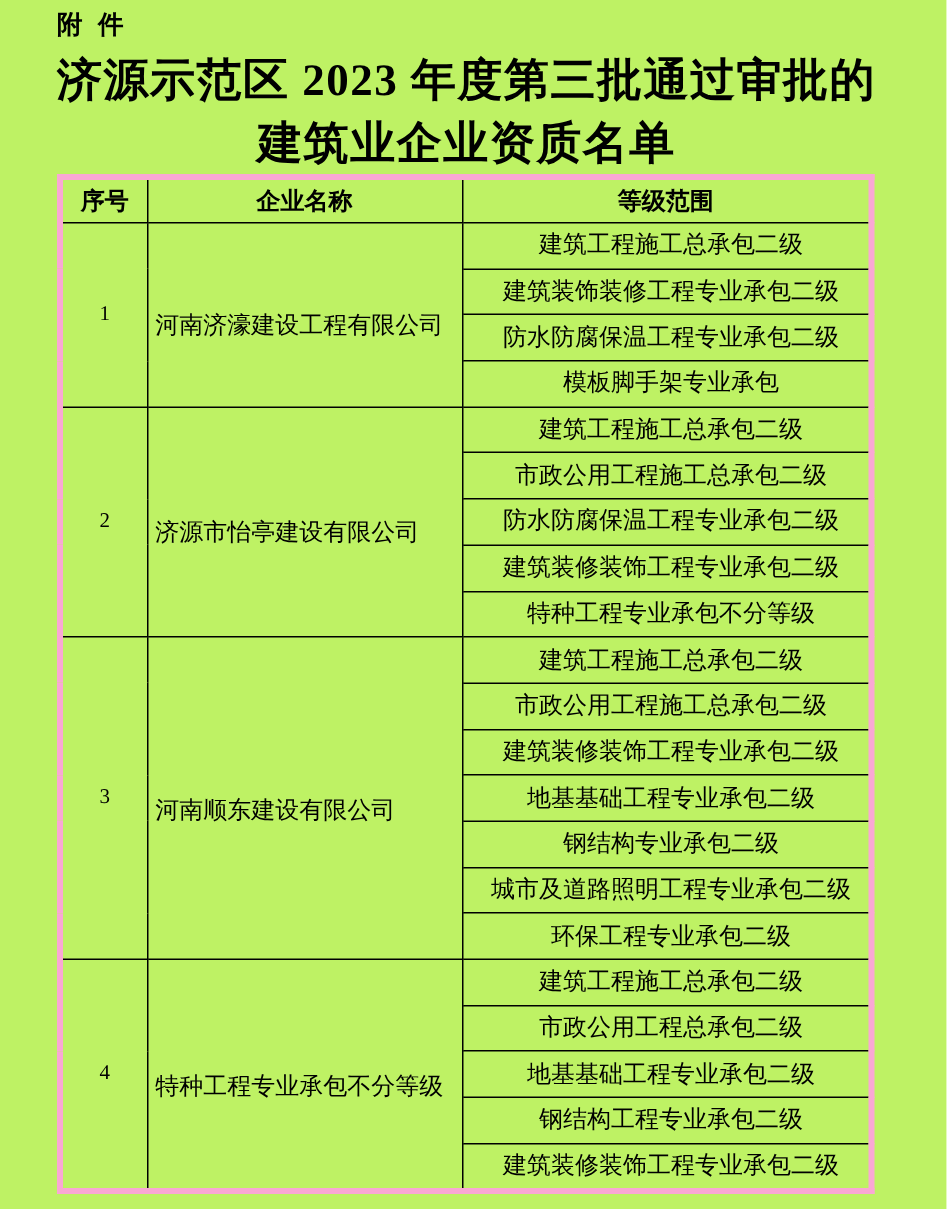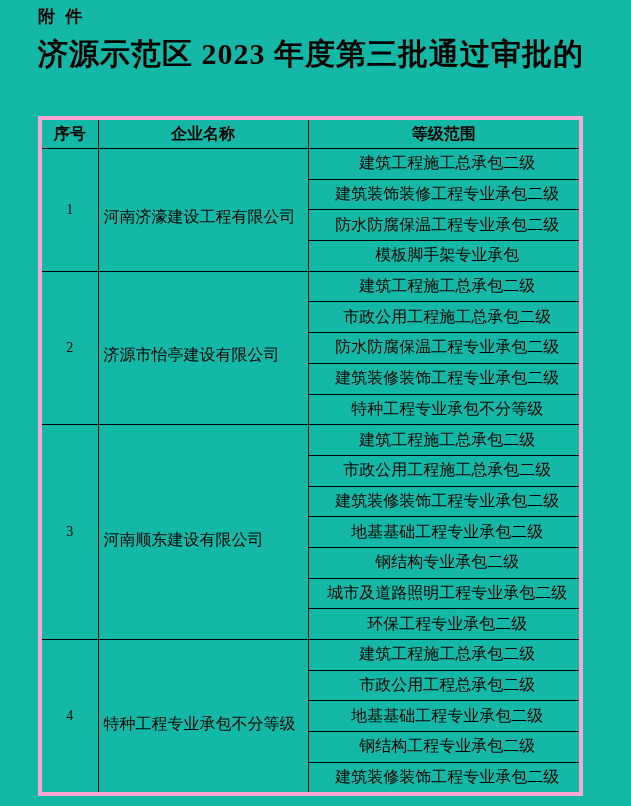--- a/index.html
+++ b/index.html
@@ -6,21 +6,21 @@
     margin: 0;
     padding: 0;
     background: #ffffff;
     color: #000000;
     font-family: "Liberation Serif", serif;
   }
   .page {
     position: relative;
     width: 631px;
     height: 806px;
-    background: #14b8a6;
+    background: #bef264;
     overflow: hidden;
   }
   .attachment {
     position: absolute;
     left: 38px;
     top: 5px;
     font-size: 17px;
     font-weight: bold;
     letter-spacing: 3px;
   }
@@ -78,20 +78,21 @@
 </style>
 </head>
 <body>
 
 <div class="page">
 
   <div class="attachment">附 件</div>
 
   <div class="title-block">
     <div>济源示范区 2023 年度第三批通过审批的</div>
+    <div>建筑业企业资质名单</div>
   </div>
 
   <table class="qual-table">
     <colgroup>
       <col style="width:58px">
       <col style="width:210px">
       <col style="width:273px">
     </colgroup>
     <tbody>
       <tr>

